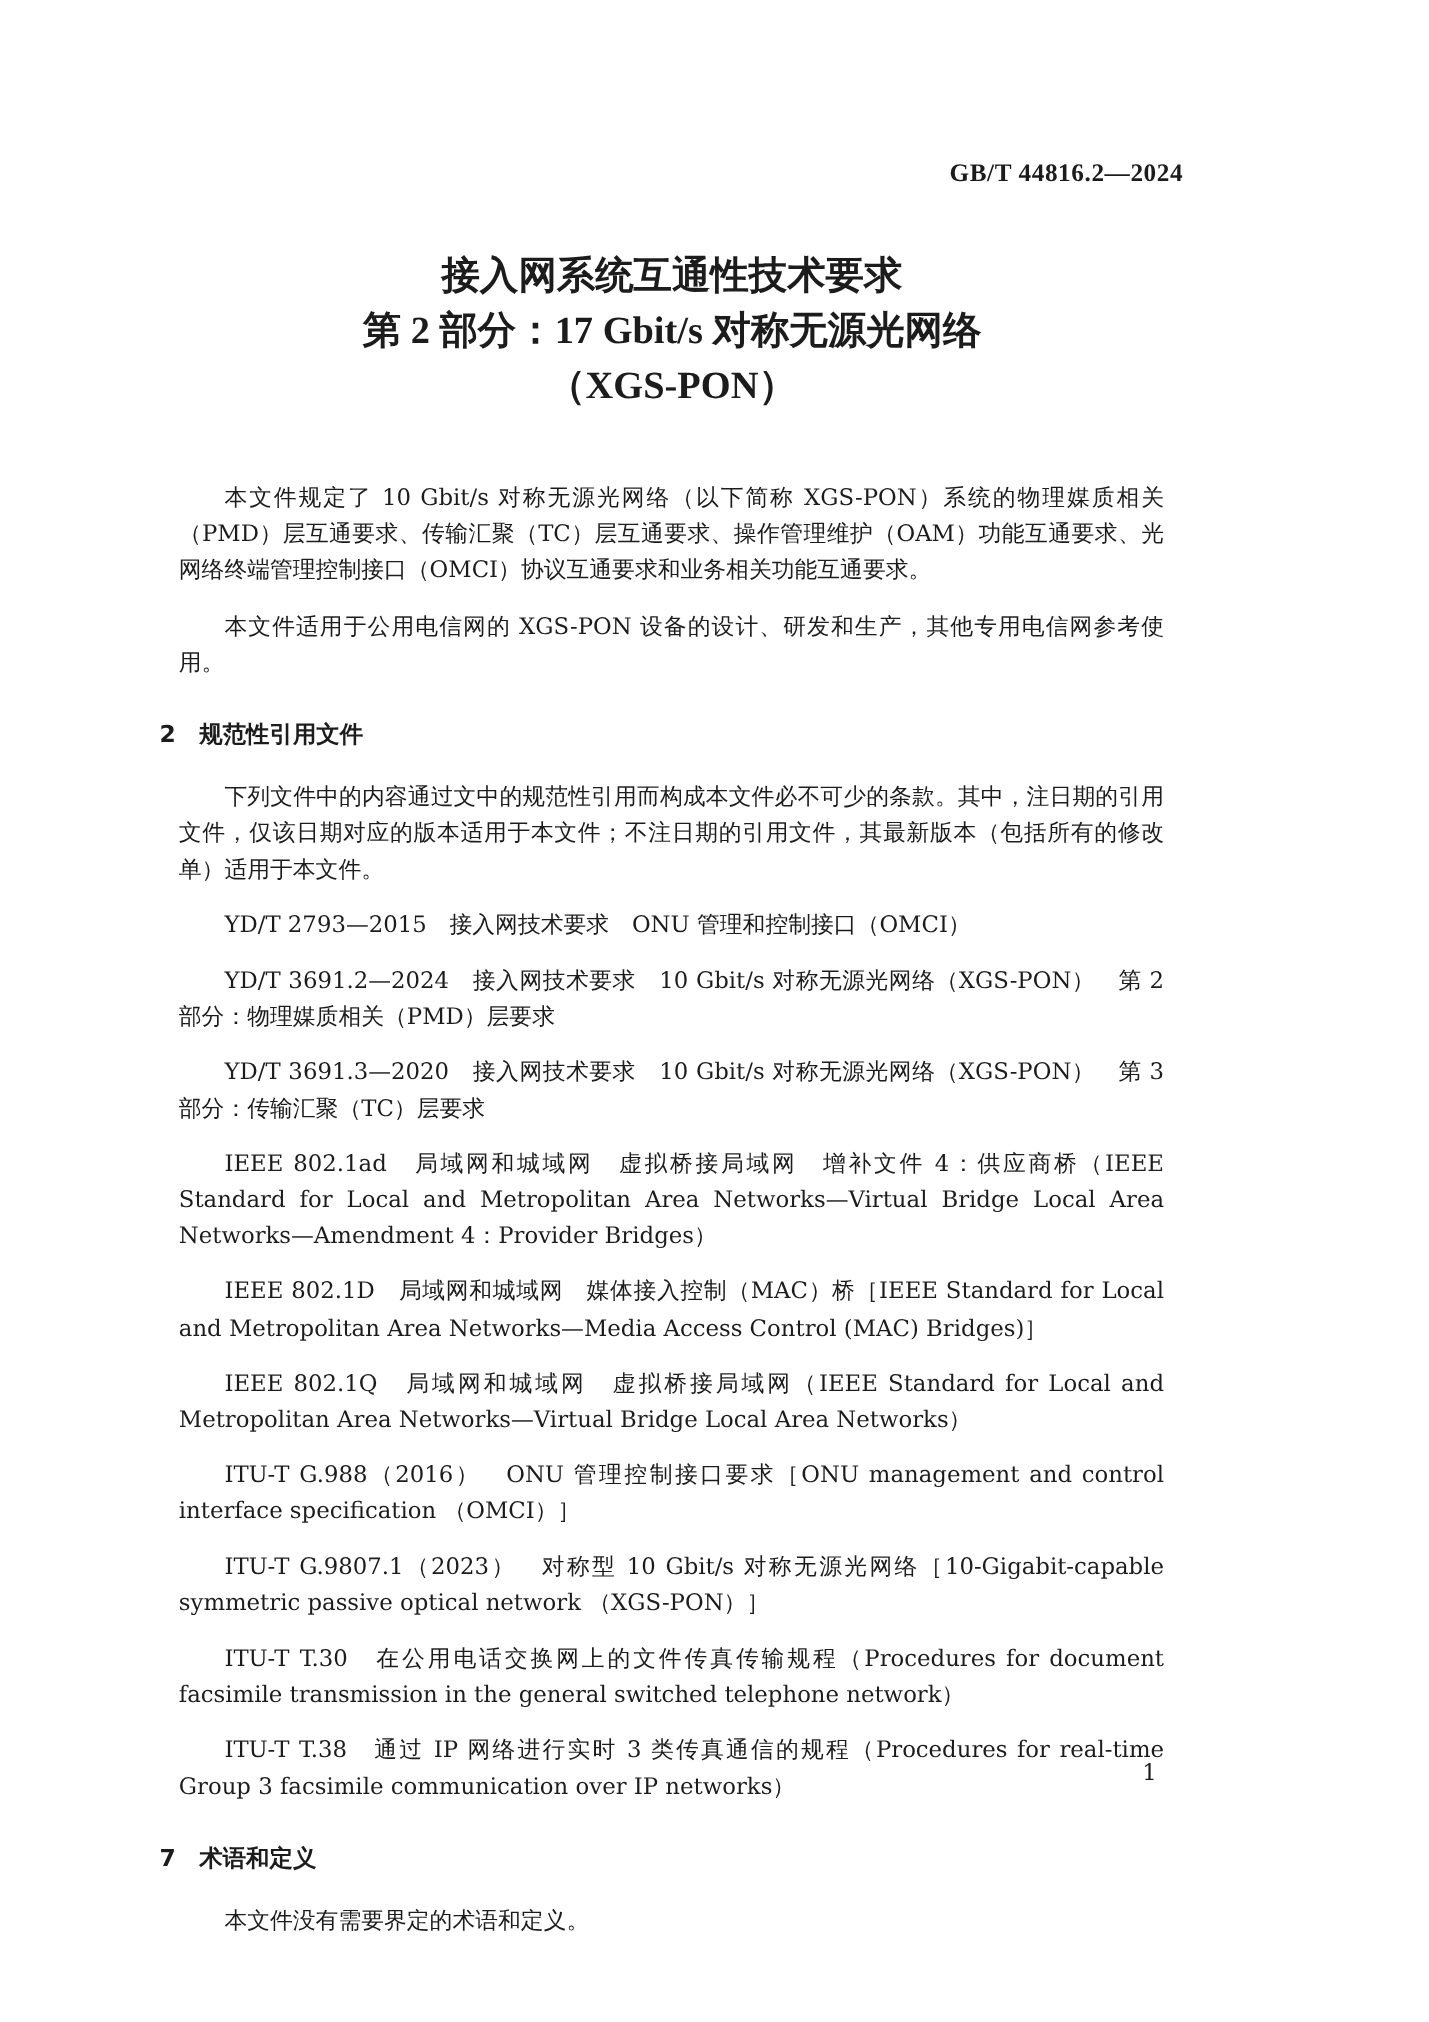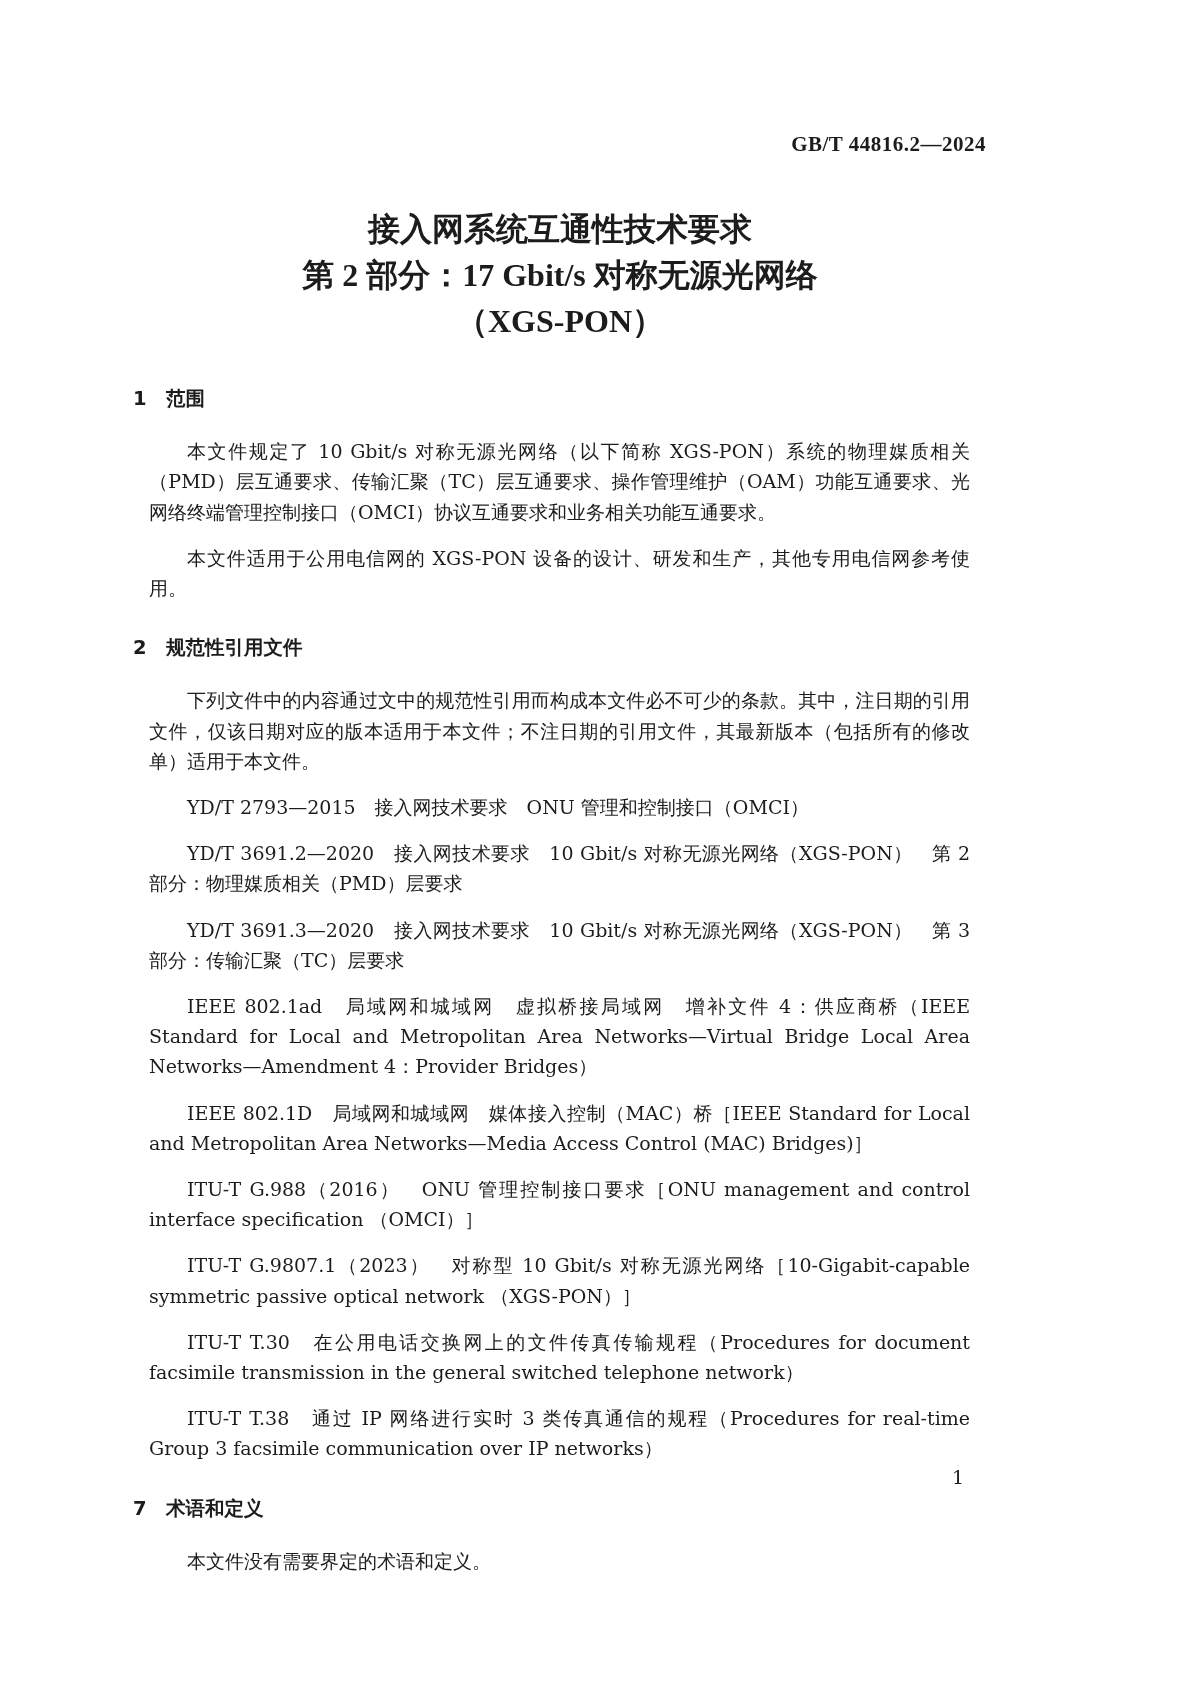--- a/index.html
+++ b/index.html
@@ -81,31 +81,31 @@
   <header class="doc-header">GB/T 44816.2—2024</header>
 
   <div class="title-block">
     <div class="title-line">接入网系统互通性技术要求</div>
     <div class="title-line">第 2 部分：17 Gbit/s 对称无源光网络</div>
     <div class="title-line">（XGS-PON）</div>
   </div>
 
   <main class="body">
 
-    <h2 class="sec-heading">1　范围</h2>
     <p class="para">本文件规定了 10 Gbit/s 对称无源光网络（以下简称 XGS-PON）系统的物理媒质相关（PMD）层互通要求、传输汇聚（TC）层互通要求、操作管理维护（OAM）功能互通要求、光网络终端管理控制接口（OMCI）协议互通要求和业务相关功能互通要求。</p>
     <p class="para">本文件适用于公用电信网的 XGS-PON 设备的设计、研发和生产，其他专用电信网参考使用。</p>
 
     <h2 class="sec-heading">2　规范性引用文件</h2>
     <p class="para">下列文件中的内容通过文中的规范性引用而构成本文件必不可少的条款。其中，注日期的引用文件，仅该日期对应的版本适用于本文件；不注日期的引用文件，其最新版本（包括所有的修改单）适用于本文件。</p>
     <p class="para">YD/T 2793—2015　接入网技术要求　ONU 管理和控制接口（OMCI）</p>
-    <p class="para">YD/T 3691.2—2020　接入网技术要求　10 Gbit/s 对称无源光网络（XGS-PON）　第 2 部分：物理媒质相关（PMD）层要求</p>
+    <p class="para">YD/T 3691.2—2024　接入网技术要求　10 Gbit/s 对称无源光网络（XGS-PON）　第 2 部分：物理媒质相关（PMD）层要求</p>
     <p class="para">YD/T 3691.3—2020　接入网技术要求　10 Gbit/s 对称无源光网络（XGS-PON）　第 3 部分：传输汇聚（TC）层要求</p>
     <p class="para">IEEE 802.1ad　局域网和城域网　虚拟桥接局域网　增补文件 4：供应商桥（IEEE Standard for Local and Metropolitan Area Networks—Virtual Bridge Local Area Networks—Amendment 4：Provider Bridges）</p>
     <p class="para">IEEE 802.1D　局域网和城域网　媒体接入控制（MAC）桥［IEEE Standard for Local and Metropolitan Area Networks—Media Access Control (MAC) Bridges)］</p>
+    <p class="para">IEEE 802.1Q　局域网和城域网　虚拟桥接局域网（IEEE Standard for Local and Metropolitan Area Networks—Virtual Bridge Local Area Networks）</p>
     <p class="para">ITU-T G.988（2016）　ONU 管理控制接口要求［ONU management and control interface specification （OMCI）］</p>
     <p class="para">ITU-T G.9807.1（2023）　对称型 10 Gbit/s 对称无源光网络［10-Gigabit-capable symmetric passive optical network （XGS-PON）］</p>
     <p class="para">ITU-T T.30　在公用电话交换网上的文件传真传输规程（Procedures for document facsimile transmission in the general switched telephone network）</p>
     <p class="para">ITU-T T.38　通过 IP 网络进行实时 3 类传真通信的规程（Procedures for real-time Group 3 facsimile communication over IP networks）</p>
 
     <h2 class="sec-heading">7　术语和定义</h2>
     <p class="para">本文件没有需要界定的术语和定义。</p>
 
   </main>
 

